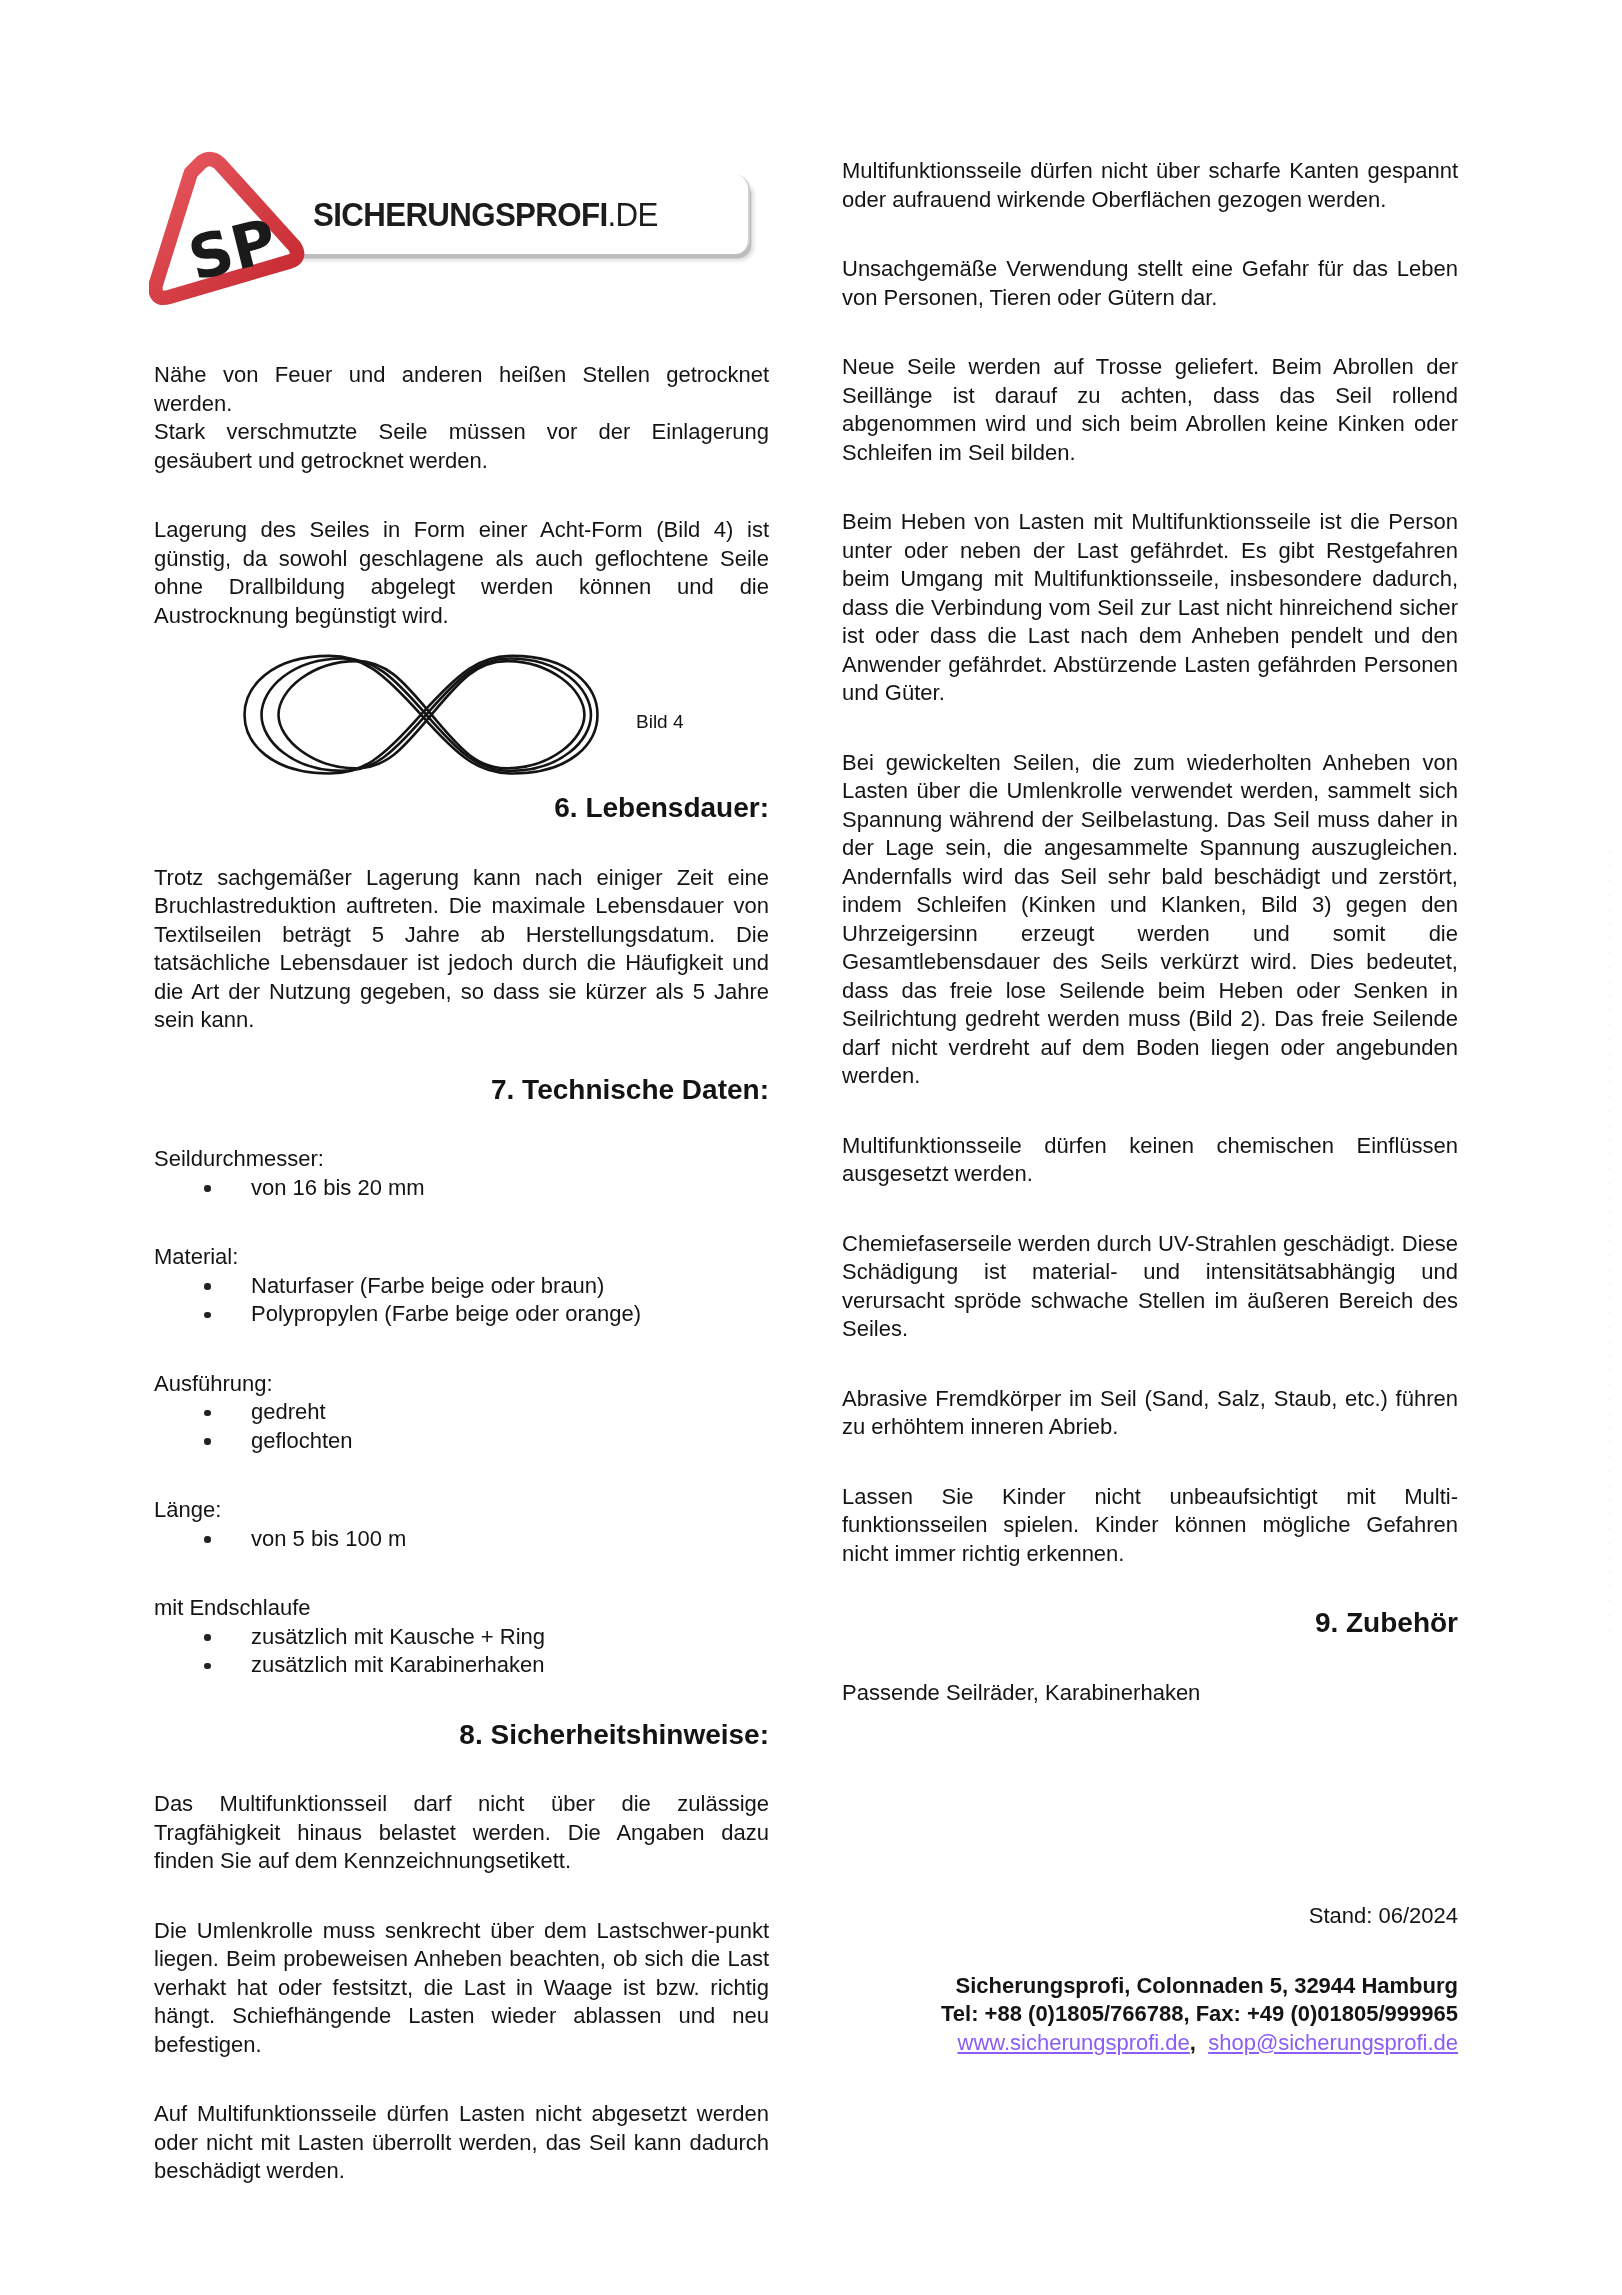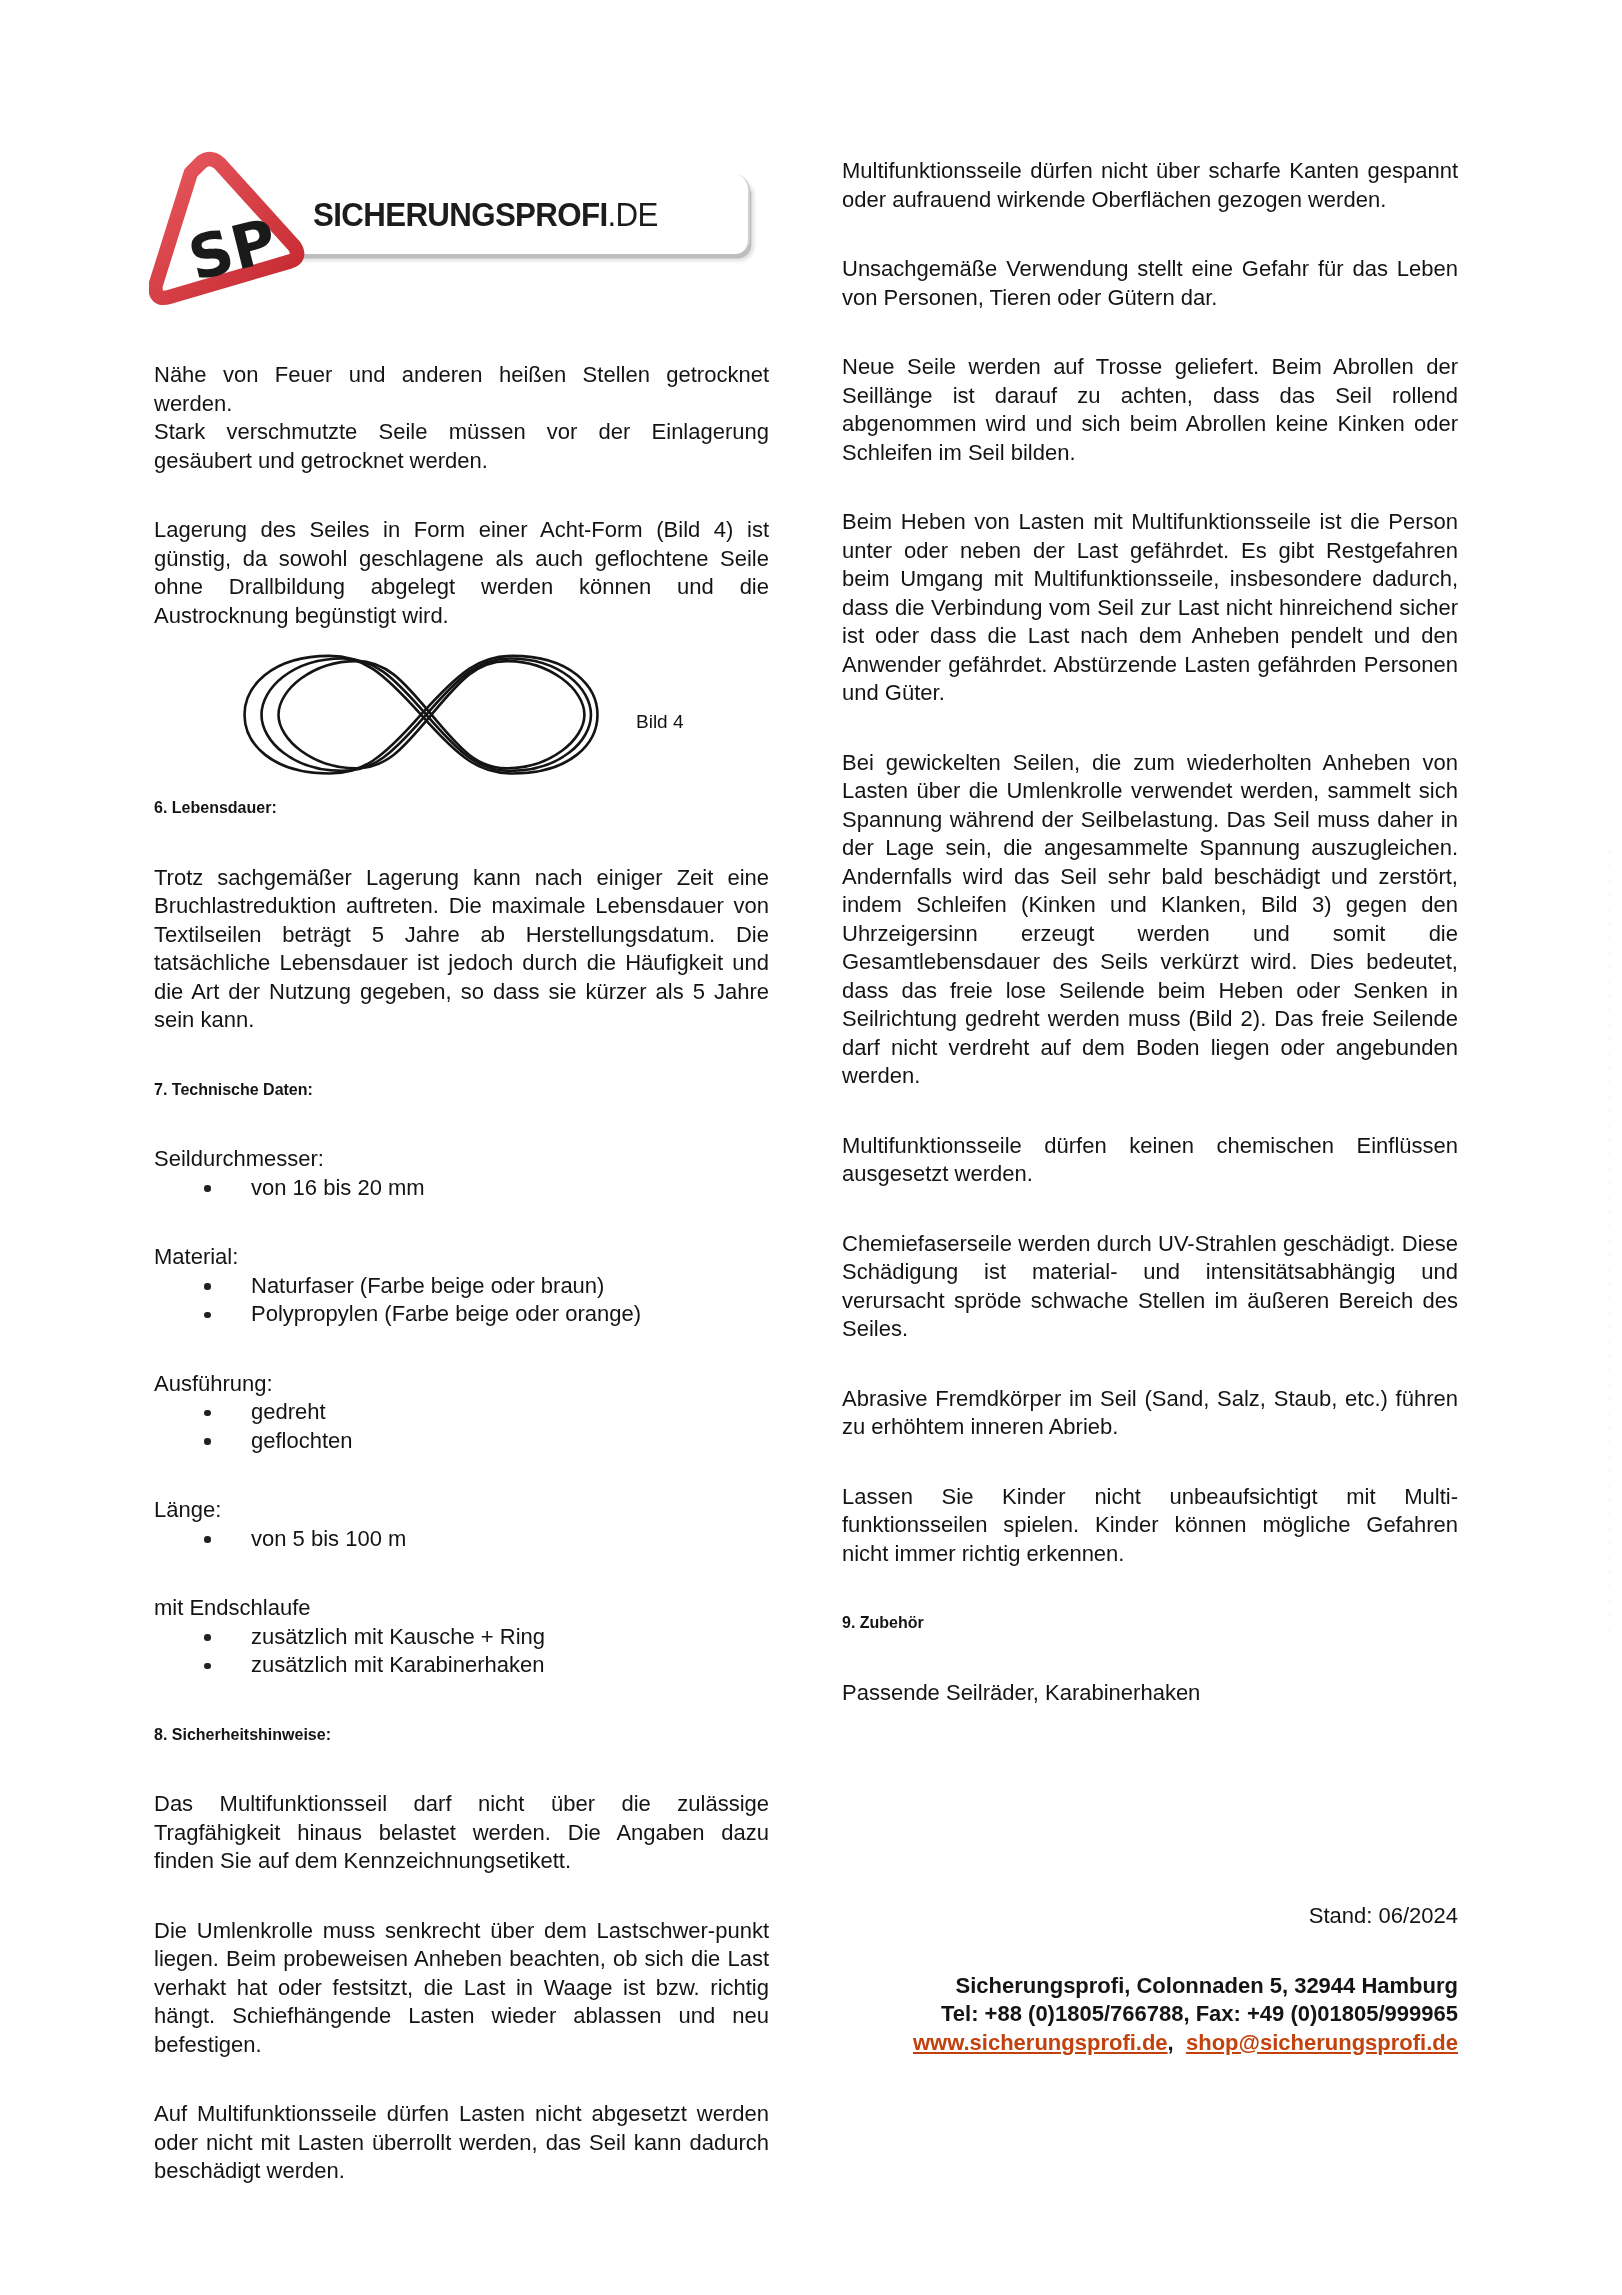--- a/index.html
+++ b/index.html
@@ -26,35 +26,35 @@
       position: absolute; left: 164px; top: 46px; font-size: 34px; font-weight: bold;
       letter-spacing: -0.7px; color: #1c1c1c; transform: scaleX(.92); transform-origin: left center;
     }
     .logo-text .light { font-weight: normal; }
 
     .col { position: absolute; font-size: 22px; line-height: 28.5px; }
     .col-left { left: 154px; top: 361px; width: 615px; }
     .col-right { left: 842px; top: 157px; width: 616px; }
     p { margin: 0; text-align: justify; }
     .gap { margin-top: 41px; }
-    h2 { margin: 0; font-size: 16px; line-height: 28.5px; font-weight: bold; }
+    h2 { margin: 0; font-size: 28px; line-height: 28.5px; font-weight: bold; text-align: right; }
     .spec-label { margin: 0; }
     ul { list-style: none; margin: 0; padding: 0; }
     li { position: relative; padding-left: 97px; }
     li::before {
       content: ""; position: absolute; left: 50px; top: 11.8px; width: 6.5px; height: 6.5px;
       border-radius: 50%; background: #222;
     }
     .figure { position: relative; height: 134px; margin-top: 18.3px; }
     .figure svg { position: absolute; left: 77px; top: 0; }
     .figure-label { position: absolute; left: 482px; top: 60px; font-size: 19px; }
     .footer { text-align: right; }
     .footer .stand { margin-top: 0; }
     .footer .addr { font-weight: bold; }
-    .footer a { color: #c2410c; text-decoration: underline; font-weight: bold; }
+    .footer a { color: #8b5cf6; text-decoration: underline; font-weight: normal; }
   </style>
 </head>
 <body>
 
 <div class="page">
   <div class="scan-edge"></div>
 
   <div class="logo">
     <div class="logo-bar"></div>
     <svg width="157" height="164" viewBox="0 0 240 250">

